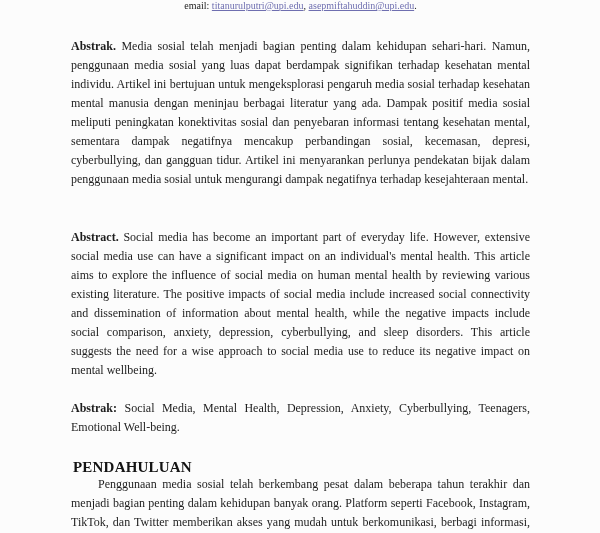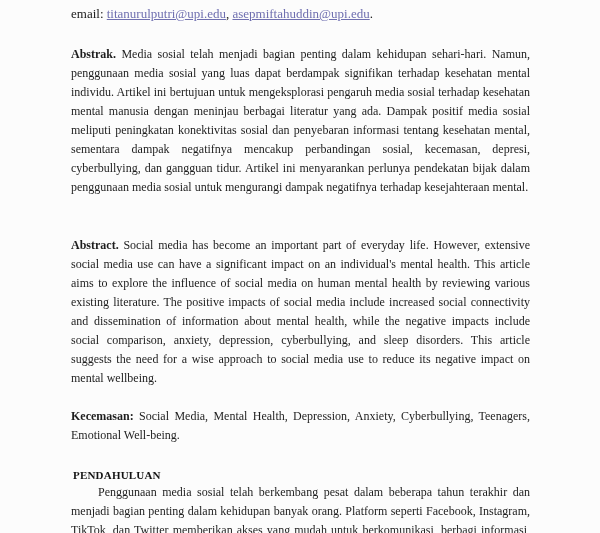--- a/index.html
+++ b/index.html
@@ -26,24 +26,24 @@
     background: #fcfcfc;
     padding: 0;
   }
   .content {
     position: absolute;
     left: 71px;
     top: 0px;
     width: 459px;
   }
   .email-line {
-    text-align: left;
-    font-size: 13px;
+    text-align: center;
+    font-size: 10px;
     line-height: 13px;
-    padding-top: 8px;
+    padding-top: 0px;
     margin-top: -1px;
     color: #1a1a1a;
     white-space: nowrap;
   }
   .email-link {
     color: #6f6fb0;
     text-decoration: underline;
   }
   .para {
     font-size: 12px;
@@ -54,21 +54,21 @@
     color: #1d1d1d;
   }
   .lbl {
     font-weight: bold;
   }
   .gap-abstrak { height: 25px; }
   .gap-lg { height: 19px; }
   .gap-keywords { height: 20px; }
   .gap-heading { height: 22px; }
   .heading {
-    font-size: 11px;
+    font-size: 15px;
     line-height: 16.4px;
     font-weight: bold;
     margin: 0;
     padding-left: 2px;
     letter-spacing: 0.2px;
     color: #131313;
   }
   .indent { text-indent: 27px; }
   .clip-bottom {
     overflow: hidden;
@@ -91,21 +91,21 @@
 
     <div class="gap-lg"></div>
 
 
     <div class="gap-keywords"></div>
 
     <p class="para"><span class="lbl">Abstract.</span> <span>Social media has become an important part of everyday life. However, extensive social media use can have a significant impact on an individual's mental health. This article aims to explore the influence of social media on human mental health by reviewing various existing literature. The positive impacts of social media include increased social connectivity and dissemination of information about mental health, while the negative impacts include social comparison, anxiety, depression, cyberbullying, and sleep disorders. This article suggests the need for a wise approach to social media use to reduce its negative impact on mental wellbeing.</span></p>
 
     <div class="gap-lg"></div>
 
-    <p class="para"><span class="lbl">Kecemasan:</span> <span>Social Media, Mental Health, Depression, Anxiety, Cyberbullying, Teenagers, Emotional Well-being.</span></p>
+    <p class="para"><span class="lbl">Abstrak:</span> <span>Social Media, Mental Health, Depression, Anxiety, Cyberbullying, Teenagers, Emotional Well-being.</span></p>
 
     <div class="gap-heading"></div>
 
     <p class="heading">PENDAHULUAN</p>
 
     <p class="para indent">Penggunaan media sosial telah berkembang pesat dalam beberapa tahun terakhir dan menjadi bagian penting dalam kehidupan banyak orang. Platform seperti Facebook, Instagram, TikTok, dan Twitter memberikan akses yang mudah untuk berkomunikasi, berbagi informasi, dan membangun hubungan sosial. Media sosial juga memberi peluang bagi individu untuk terhubung dengan orang lain, mendapatkan informasi terbaru, bahkan ikut serta dalam berbagai gerakan sosial. Dengan kemudahan akses dan kecepatan interaksi</p>
 
   </div>
 </div>
 

